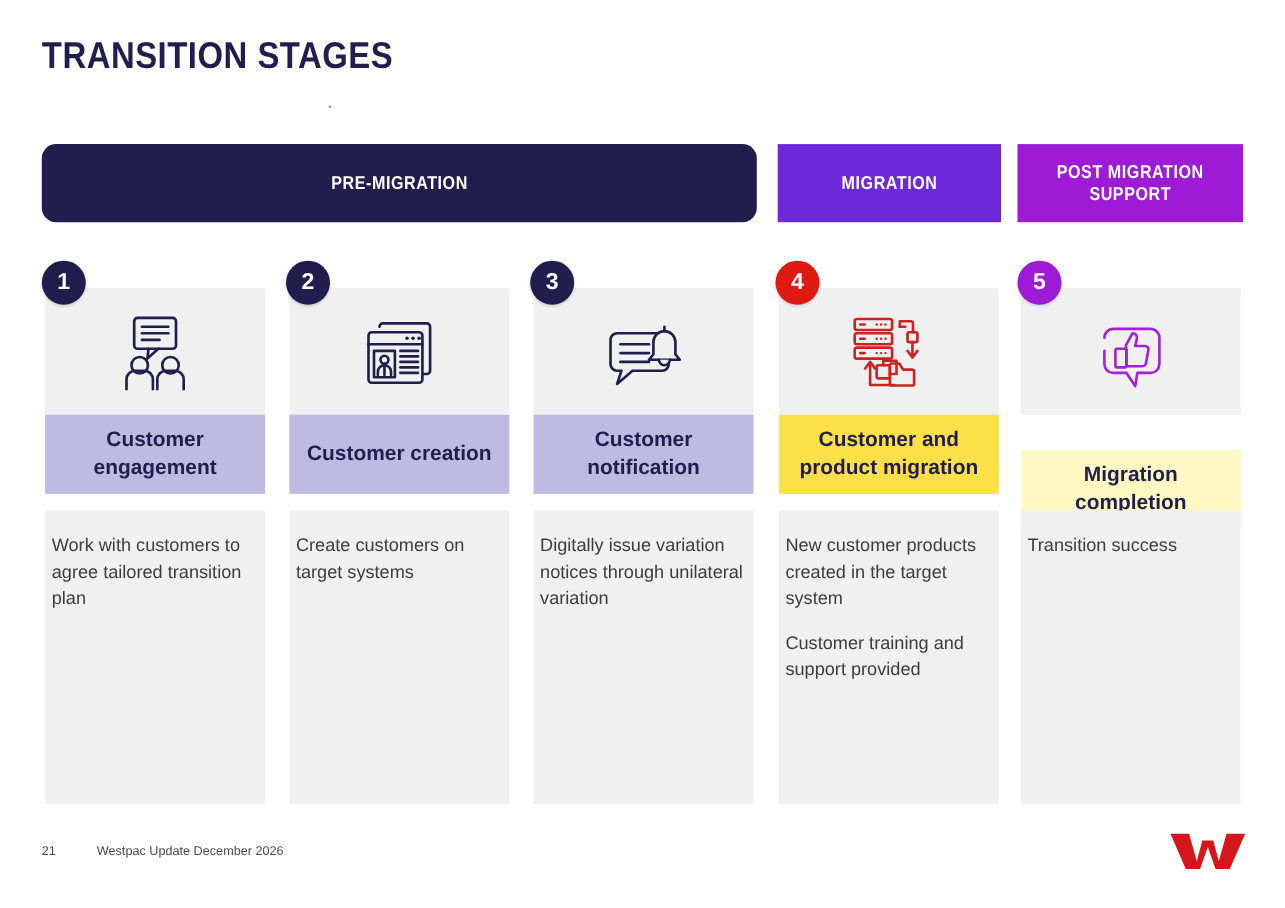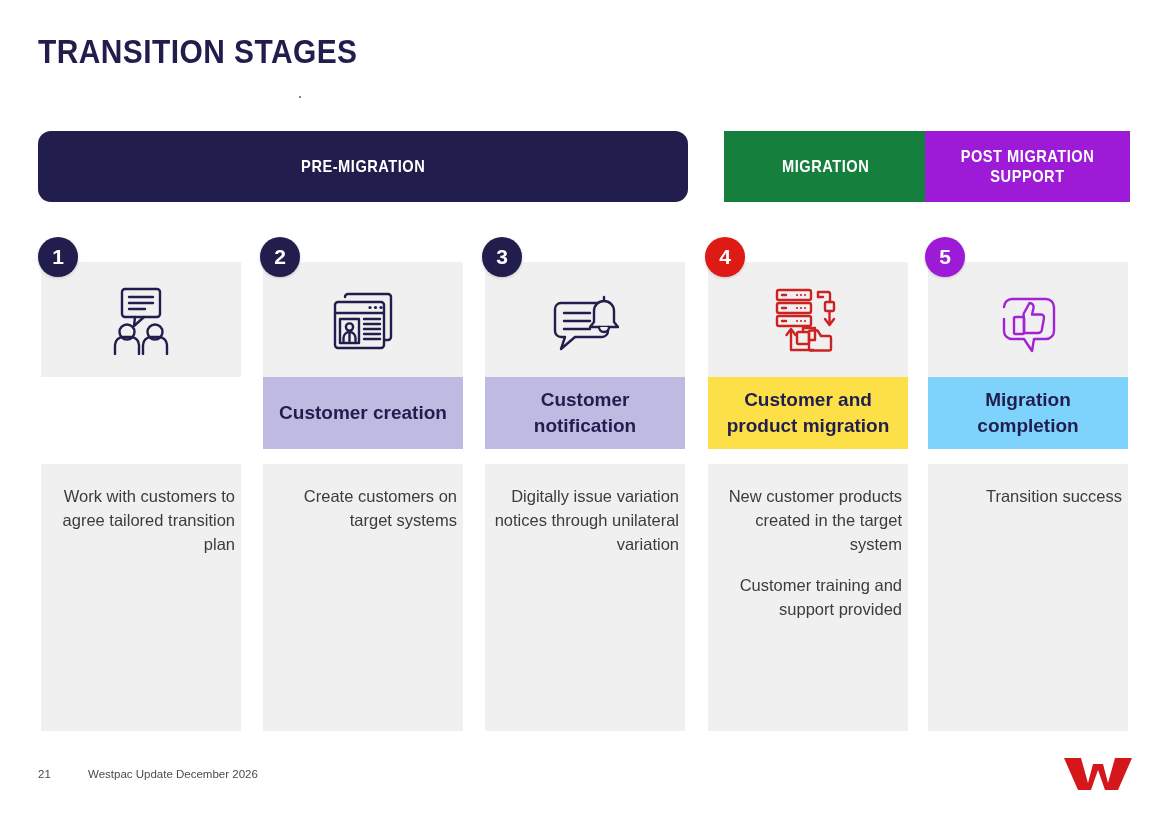--- a/index.html
+++ b/index.html
@@ -59,21 +59,21 @@
     font-family: "Liberation Sans Narrow", "Liberation Sans", sans-serif;
     font-weight: bold;
     font-size: 17px;
     letter-spacing: 0.6px;
     text-transform: uppercase;
     line-height: 1.15;
     transform-origin: center;
   }
   .phase span { display: block; transform: scaleX(0.86); }
   .phase-pre   { left: 0px;   width: 650px; background: #211E4E; border-radius: 13px; }
-  .phase-mig   { left: 686px; width: 203px; background: #15803d; }
+  .phase-mig   { left: 669px; width: 203px; background: #6d28d9; }
   .phase-post  { left: 887px; width: 205px; background: #9D1BD6; }
 
   
   .stages {
     position: absolute;
     left: 38px;
     top: 237px;
     width: 1092px;
     height: 470px;
   }
@@ -135,33 +135,33 @@
     text-align: center;
     font-size: 19px;
     font-weight: bold;
     color: #211E4E;
     line-height: 1.35;
     padding: 0 4px;
     box-sizing: border-box;
   }
   .band-purple { background: #BFBAE2; }
   .band-peach  { background: #fde047; }
-  .band-lilac  { background: #7dd3fc; }
+  .band-lilac  { background: #fef9c3; margin-top: 32px; }
 
   
   .body-panel {
     position: absolute;
     left: 3px;
     top: 227px;
     width: 200px;
     height: 267px;
     background: #F0F0F0;
     padding: 21px 6px 0 6px;
     box-sizing: border-box;
-    text-align: right;
+    text-align: left;
     font-size: 16.5px;
     color: #3C3C3C;
     line-height: 1.45;
   }
   .body-panel p { margin: 0 0 17px 0; }
   .body-panel p:last-child { margin-bottom: 0; }
 
   
   .footer-page {
     position: absolute;
@@ -217,20 +217,23 @@
           <path d="M30 32 L29 41 L39 32"></path>
           <line x1="24" y1="12" x2="48" y2="12"></line>
           <line x1="24" y1="18" x2="48" y2="18"></line>
           <line x1="24" y1="24" x2="40" y2="24"></line>
           <circle cx="22" cy="47" r="7.5"></circle>
           <path d="M10 69 v-9 a8 8 0 0 1 8-8 h8 a8 8 0 0 1 8 8 v9"></path>
           <circle cx="50" cy="47" r="7.5"></circle>
           <path d="M38 69 v-9 a8 8 0 0 1 8-8 h8 a8 8 0 0 1 8 8 v9"></path>
         </svg>
       </span>
+    </div>
+    <div class="title-band band-purple">
+      <span>Customer engagement</span>
     </div>
     <div class="body-panel">
       <p>Work with customers to agree tailored transition plan</p>
     </div>
   </div>
 
   <div class="stage stage-2">
     <div class="badge" style="background:#211E4E">
       <span>2</span>
     </div>

